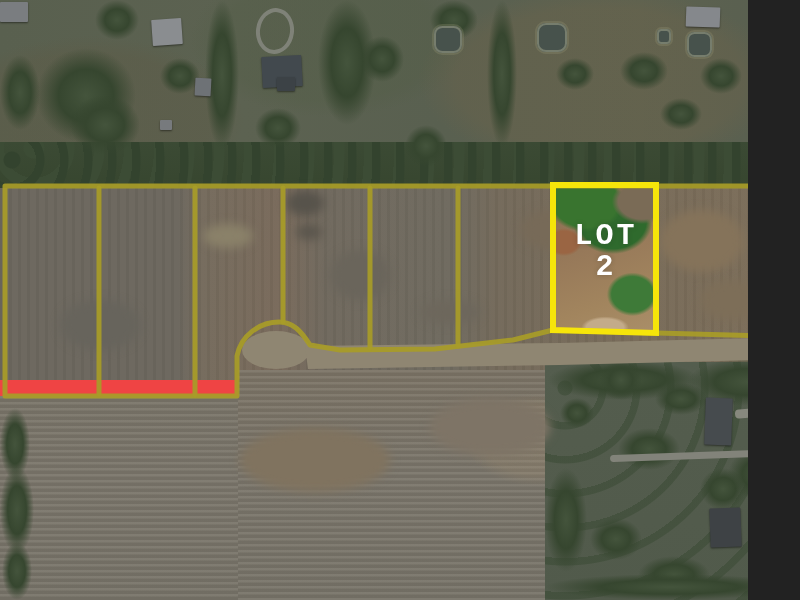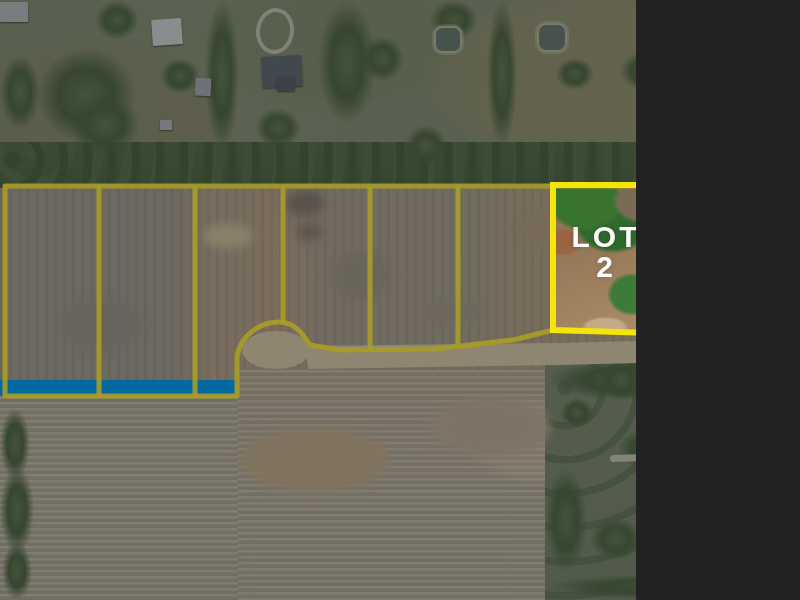--- a/index.html
+++ b/index.html
@@ -1,19 +1,19 @@
 <!DOCTYPE html>
 <html><head>
 <meta charset="utf-8">
 <style>
   html,body{margin:0;padding:0;background:#222;}
   .stage{
-    position:relative;width:636px;height:600px;overflow:hidden;
-    background:#0369a1;
-    font-family:Liberation Sans, sans-serif;
+    position:relative;width:748px;height:600px;overflow:hidden;
+    background:#ef4444;
+    font-family:Liberation Mono, monospace;
   }
   .bg,.decor{position:absolute;}
   
   .top-strip{
     left:0;top:0;width:800px;height:188px;z-index:0;
     background:
       radial-gradient(260px 130px at 600px 80px, rgba(116,100,72,.28) 0 55%, rgba(0,0,0,0) 70%),
       radial-gradient(220px 120px at 90px 120px, rgba(95,88,66,.30) 0 55%, rgba(0,0,0,0) 70%),
       radial-gradient(200px 110px at 330px 40px, rgba(84,94,72,.45) 0 55%, rgba(0,0,0,0) 70%),
       linear-gradient(90deg,#59604f 0%,#5c6251 30%,#596050 55%,#5d6250 80%,#585f50 100%);

